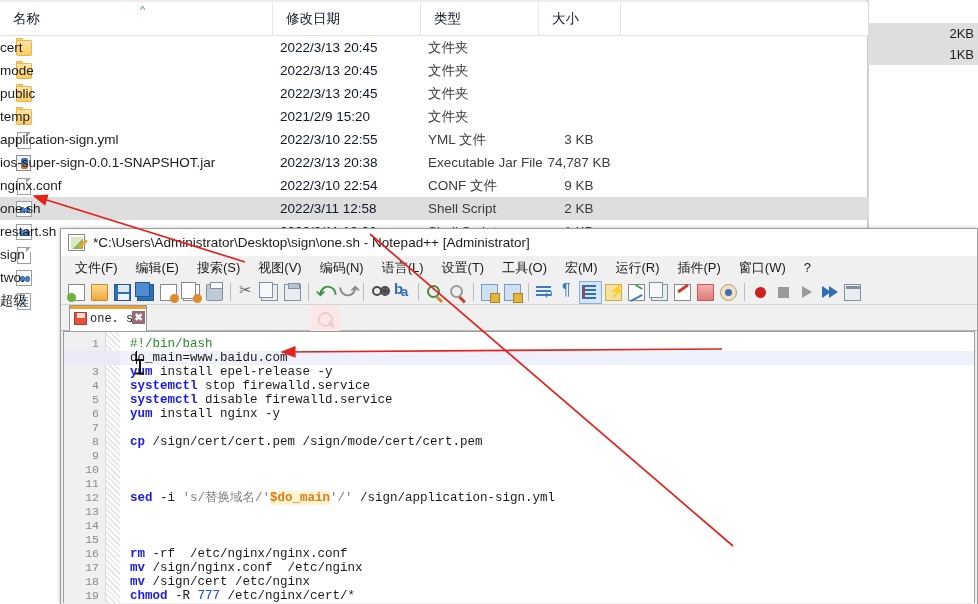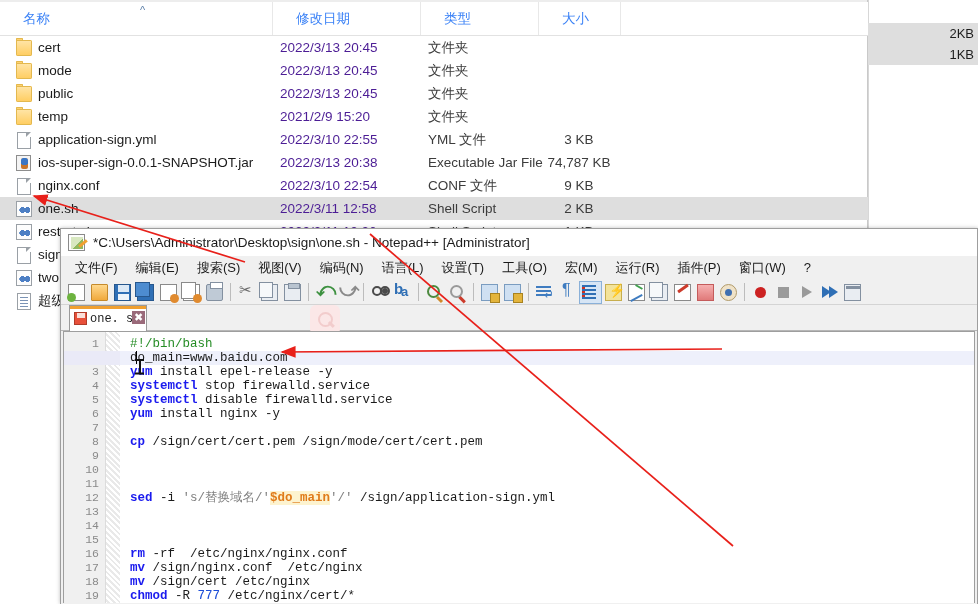--- a/index.html
+++ b/index.html
@@ -39,22 +39,22 @@
     position:absolute;left:867px;top:0;width:1px;height:604px;background:#c9c9c9;
   }
 
   
   #col-header{
     position:absolute; left:0; top:2px; width:868px; height:34px;
     background:#ffffff; border-bottom:1px solid #e2e2e2;
   }
   .col-h{
     position:absolute; top:0; height:33px; line-height:33px;
-    font-size:13.5px; color:#3b82f6;
-    padding-left:23px; border-left:1px solid #e8e8e8;
+    font-size:13.5px; color:#0f172a;
+    padding-left:13px; border-left:1px solid #e8e8e8;
     font-family:"Liberation Sans", sans-serif;
   }
   .col-h.first{ border-left:none; }
   #col-name{ left:0;   width:272px; }
   #col-date{ left:272px; width:148px; }
   #col-type{ left:420px; width:118px; }
   #col-size{ left:538px; width:82px; }
   #col-blank{ left:620px; width:40px; border-left:1px solid #e8e8e8; height:33px;}
   #sort-caret{
     position:absolute; left:140px; top:2px; font-size:11px; color:#5a7ea8;
@@ -62,26 +62,26 @@
   }
 
   
   #file-list{ position:absolute; left:0; top:36px; width:868px; }
   .frow{
     position:relative; height:23px; width:868px;
   }
   .frow.sel{ background:#dedede; }
   .fname{
     position:absolute; left:0; top:0; width:272px; height:23px;
-    line-height:23px; font-size:13.5px; color:#1b1b1b; padding-left:38px;
+    line-height:23px; font-size:13.5px; color:#1b1b1b; 
     white-space:nowrap; overflow:hidden;
   }
   .fdate{
     position:absolute; left:280px; top:0; width:140px; height:23px;
-    line-height:23px; font-size:13.5px; color:#4c1d95;
+    line-height:23px; font-size:13.5px; color:#0f172a;
   }
   .ftype{
     position:absolute; left:428px; top:0; width:118px; height:23px;
     line-height:23px; font-size:13.5px; color:#3c3c3c;
   }
   .fsize{
     position:absolute; left:538px; top:0; width:82px; height:23px;
     line-height:23px; font-size:13.5px; color:#3c3c3c; text-align:center;
   }
   .ficon{ position:absolute; left:16px; top:4px; width:16px; height:16px; }

